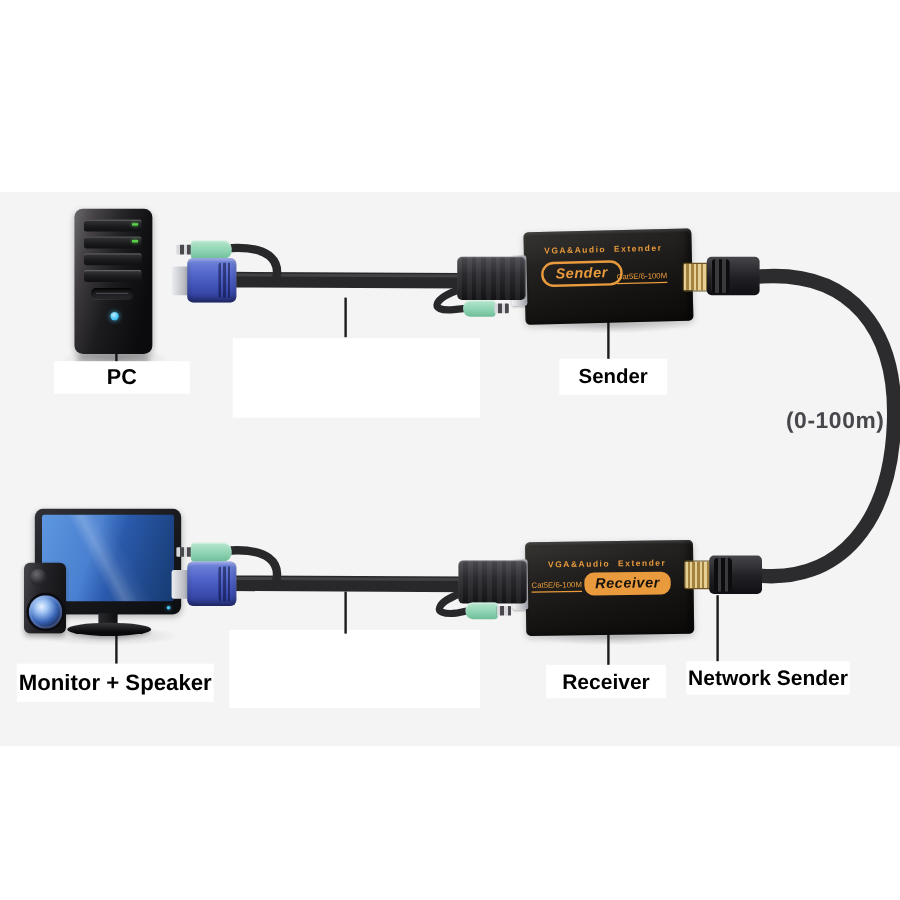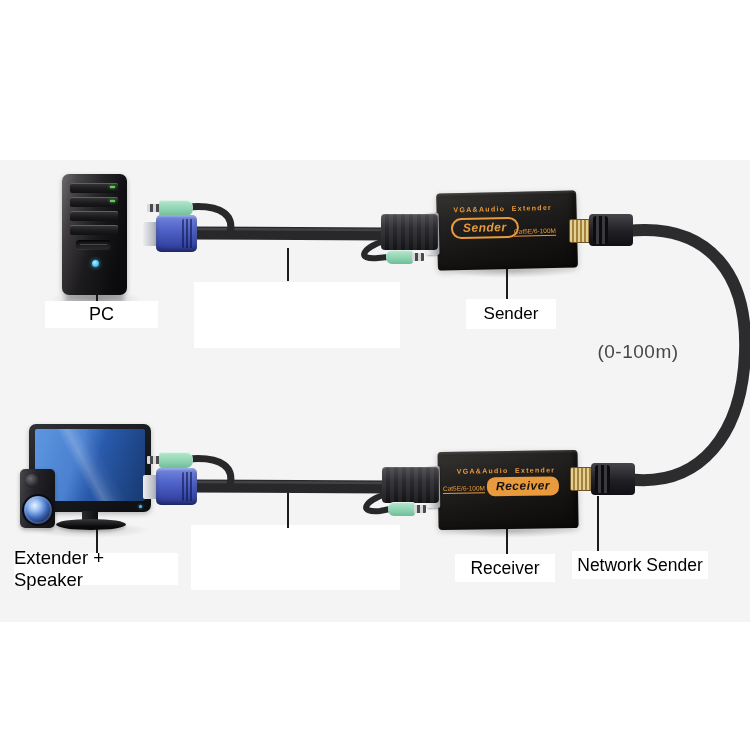--- a/index.html
+++ b/index.html
@@ -113,27 +113,27 @@
   .vga-port{position:absolute; left:-11px; top:19px; width:13px; height:42px; border-radius:2px;
     background:linear-gradient(90deg,#f2f2f4,#c2c3c9 60%,#9b9ca3); box-shadow:0 1px 2px rgba(0,0,0,.3);}
   #unit-receiver .vga-port{top:14px;}
 
   
   .soft-shadow{position:absolute; border-radius:50%; z-index:1;
     background:radial-gradient(ellipse at center, rgba(40,40,45,.20), rgba(40,40,45,0) 70%);}
 
   
   .lbl{position:absolute; display:flex; align-items:center; justify-content:center;
-    background:#fff; color:#000; font-weight:400; z-index:5;}
+    background:#fff; color:#000; font-weight:700; z-index:5;}
   #lbl-pc{left:45px; top:301px; width:113px; height:27px; font-size:18px;}
   #lbl-sender{left:466px; top:299px; width:90px; height:30px; font-size:17px;}
   #lbl-monitor{left:14px; top:553px; width:164px; height:32px; font-size:18.5px;}
   #lbl-receiver{left:455px; top:554px; width:100px; height:28px; font-size:17.5px;}
   #lbl-network{left:572px; top:551px; width:136px; height:28px; font-size:17.5px;}
-  #lbl-distance{left:590px; top:340px; width:96px; height:24px; font-size:19px;
+  #lbl-distance{left:648px; top:340px; width:96px; height:24px; font-size:19px;
     background:transparent; color:#47474b; letter-spacing:.5px;}
 </style>
 </head>
 <body>
 
 <div id="stage">
 
   <div class="band"></div>
   <div class="patch" id="patch-top"></div>
   <div class="patch" id="patch-bottom"></div>
@@ -237,18 +237,18 @@
 
   <div class="unit" id="unit-receiver">
     <div class="vga-port"></div>
     <div class="unit-title">VGA&amp;Audio  Extender</div>
     <div class="spec-receiver">Cat5E/6-100M</div>
     <div class="badge-fill">Receiver</div>
   </div>
 
   <div class="lbl" id="lbl-pc">PC</div>
   <div class="lbl" id="lbl-sender">Sender</div>
-  <div class="lbl" id="lbl-monitor">Extender + Speaker</div>
+  <div class="lbl" id="lbl-monitor">Monitor + Speaker</div>
   <div class="lbl" id="lbl-receiver">Receiver</div>
   <div class="lbl" id="lbl-network">Network Sender</div>
   <div class="lbl" id="lbl-distance">(0-100m)</div>
 
 </div>
 
 </body></html>

